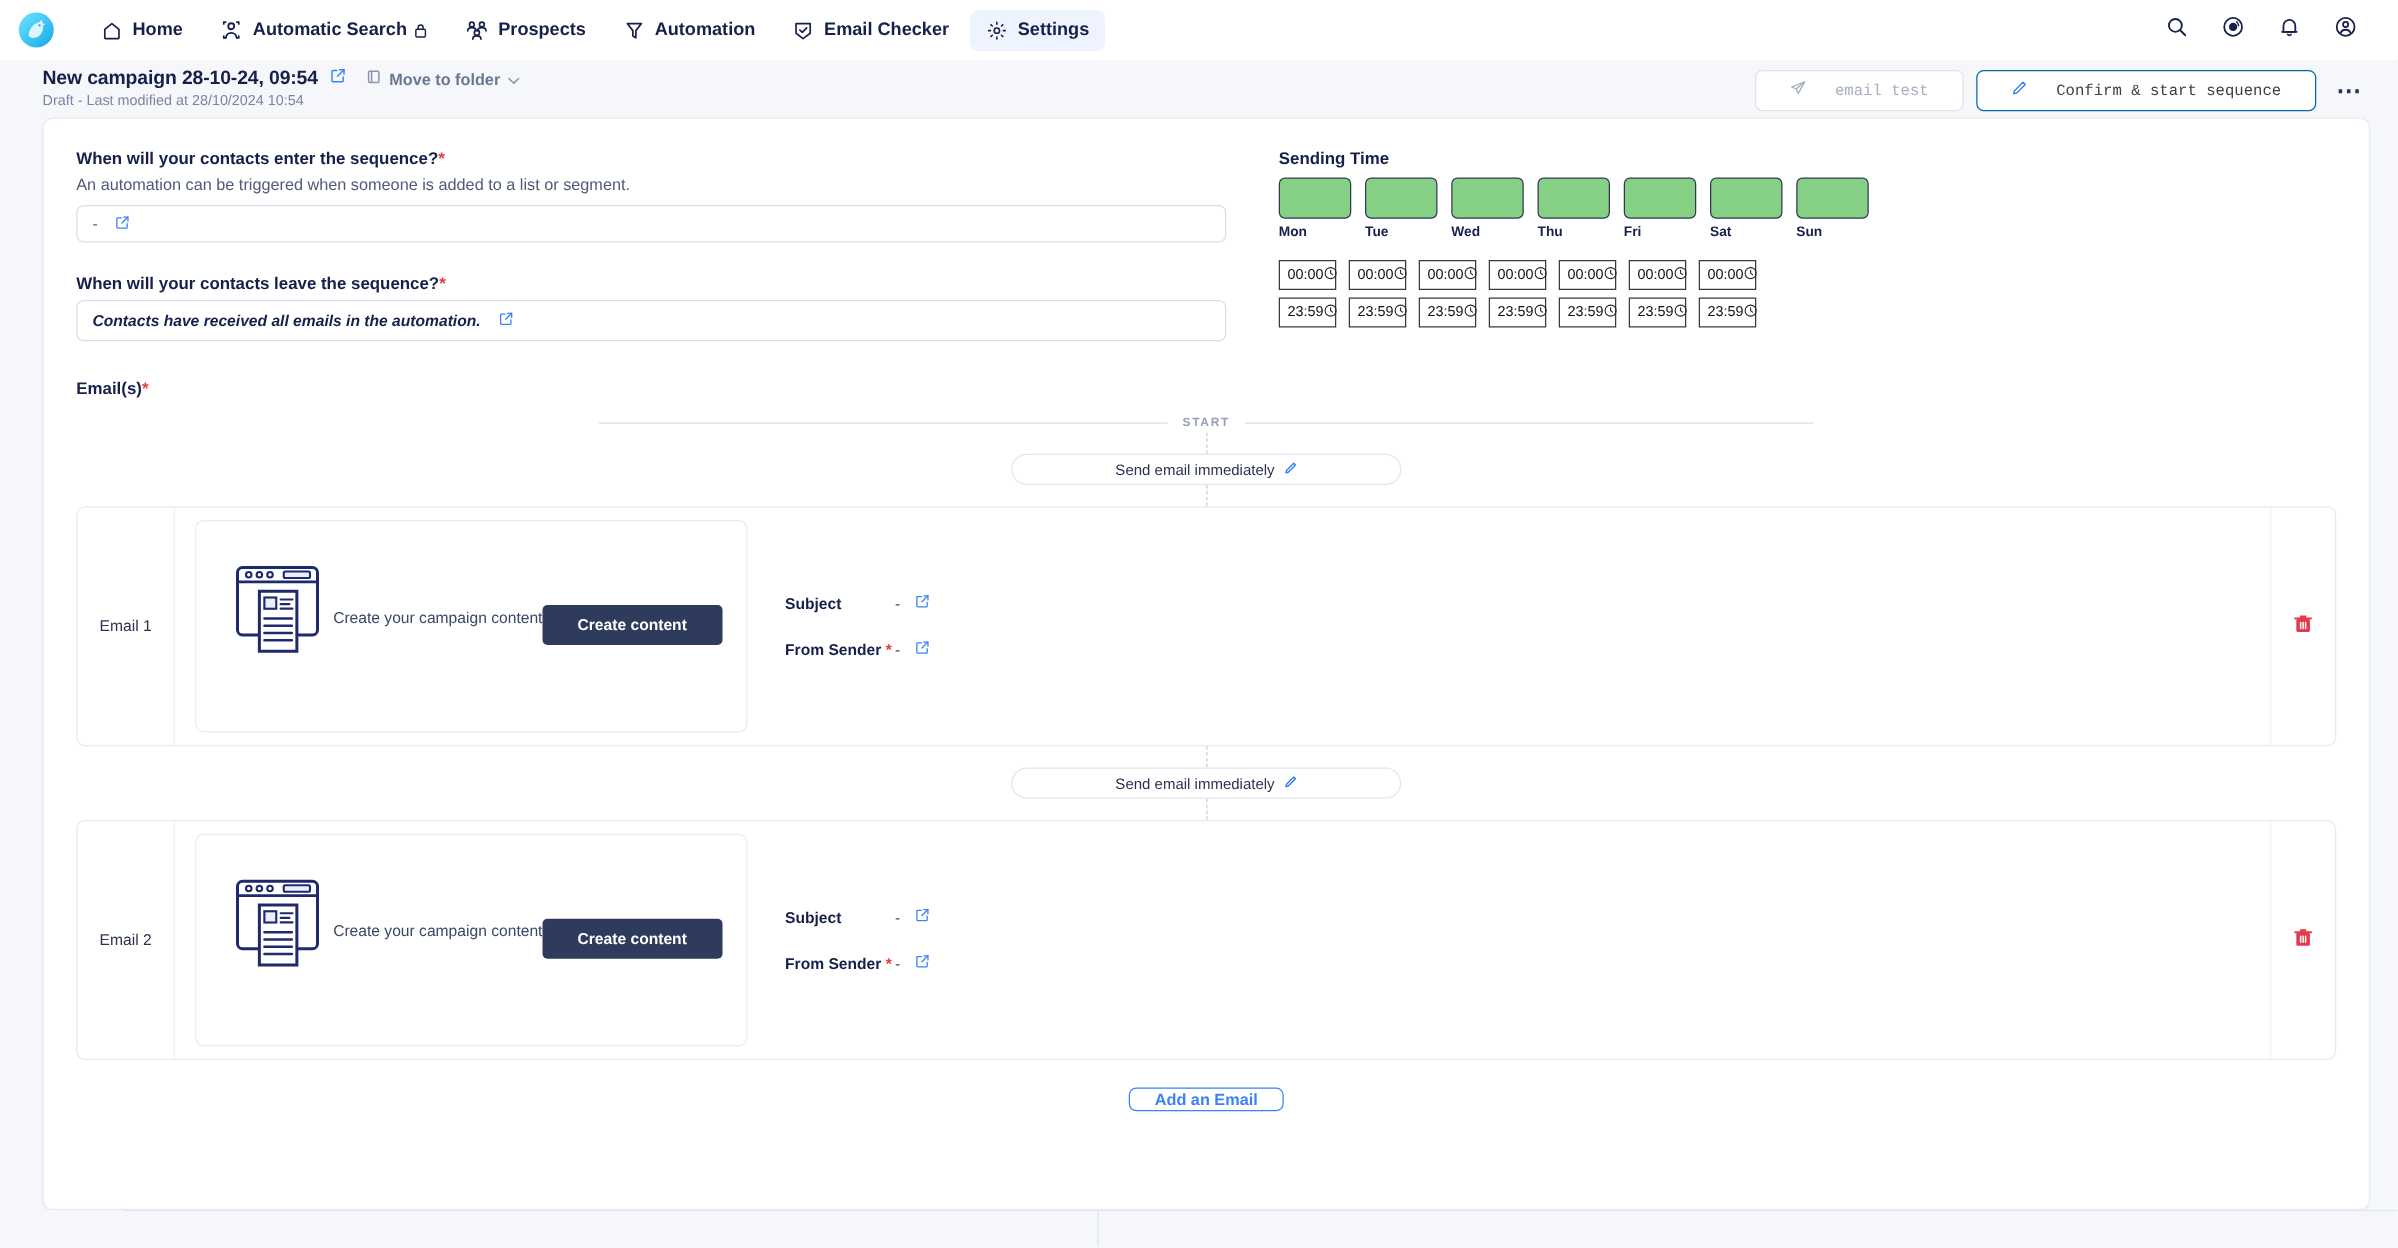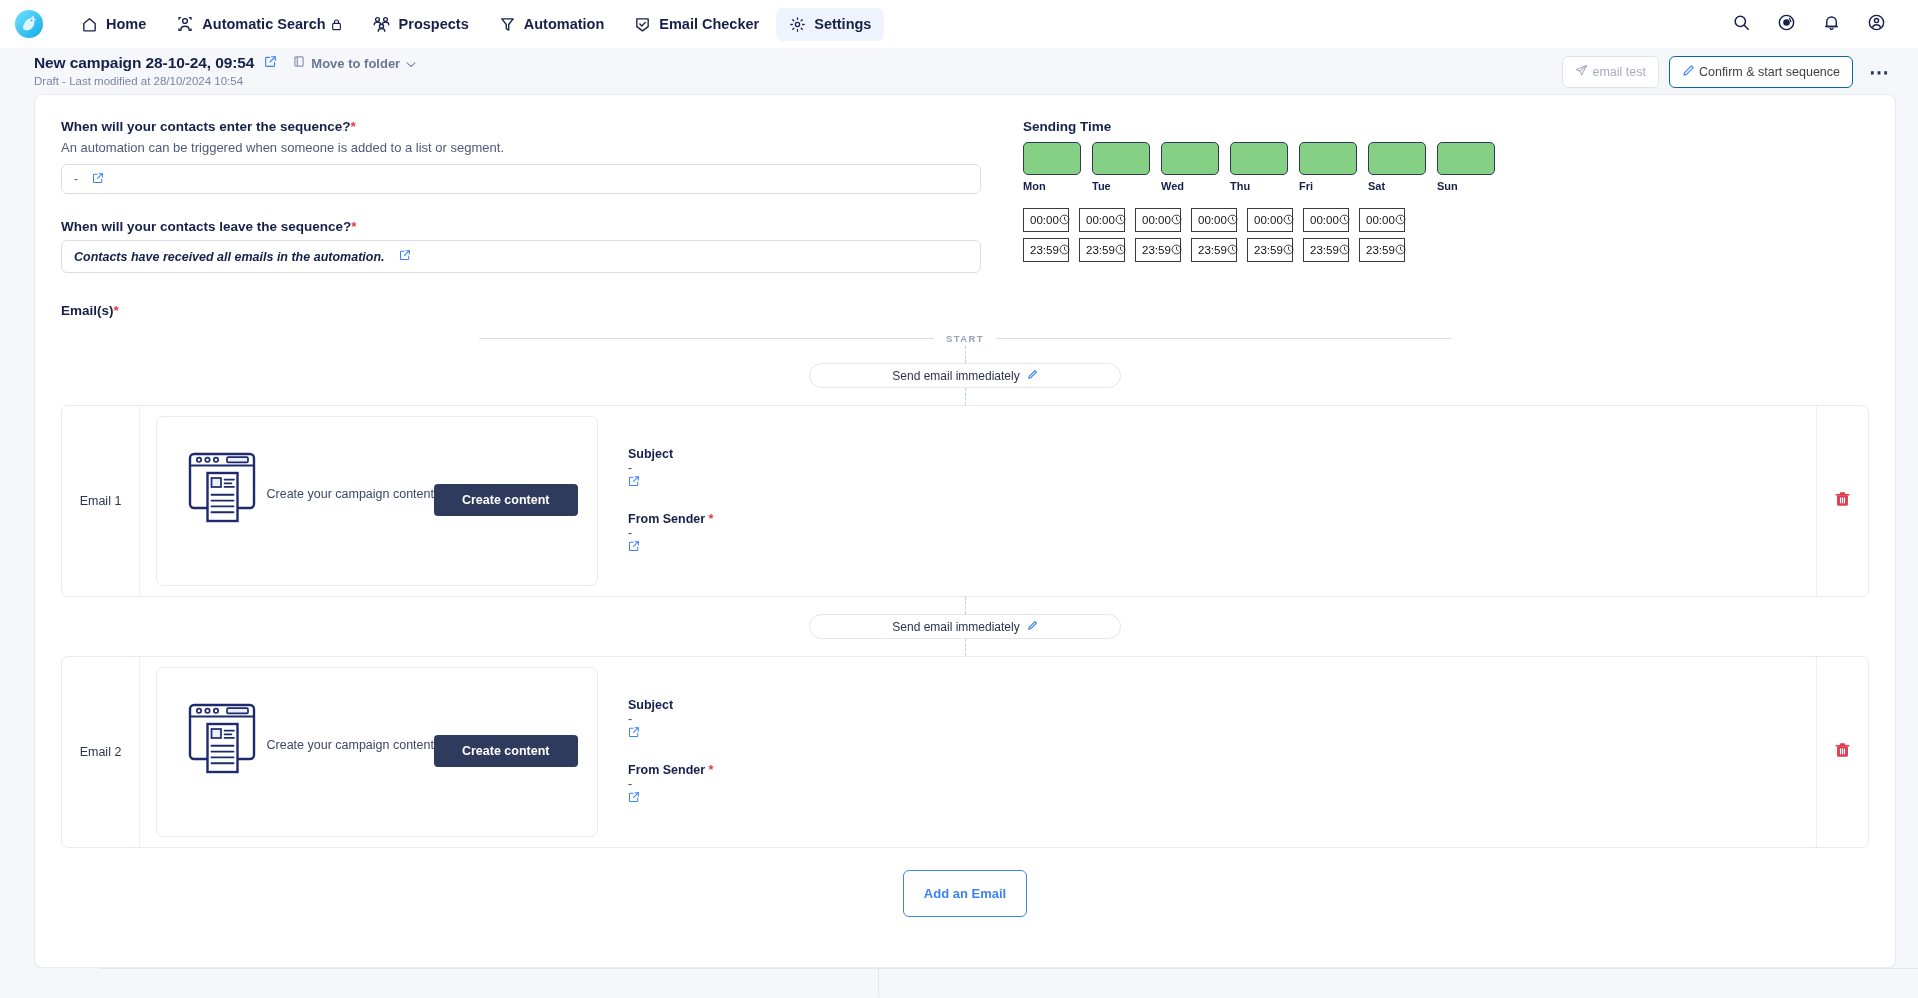--- a/index.html
+++ b/index.html
@@ -75,25 +75,25 @@
     cursor: pointer; margin-left: 6px;
   }
   .camp-sub { font-size: 11.5px; color: #7a86a1; }
 
   .camp-actions {
     margin-left: auto;
     display: flex; align-items: center; gap: 10px;
     padding-top: 2px;
   }
   .btn {
-    font-family: Liberation Sans, sans-serif;
+    font-family: Liberation Mono, monospace;
     font-size: 12.5px;
     border-radius: 6px;
-    padding: 7px 12px;
-    display: inline-flex; align-items: center; gap: 4px;
+    padding: 7px 27px;
+    display: inline-flex; align-items: center; gap: 23px;
     background: #fff;
     cursor: pointer;
     white-space: nowrap;
   }
   .btn-ghost-disabled { border: 1px solid #dfe3ec; color: #a7aec0; cursor: default; }
   .btn-outline-blue { border: 1px solid #0369a1; color: #404040; }
   .dots {
     font-size: 20px; color: #2b3350; letter-spacing: 1px;
     cursor: pointer; line-height: 10px; padding: 0 6px;
     font-weight: 700;
@@ -230,36 +230,36 @@
     font-size: 12.5px; font-weight: 700;
     padding: 9px 28px; cursor: pointer;
     font-family: "Liberation Sans", sans-serif;
   }
   .em-meta-col {
     flex: 1 1 auto;
     padding: 0 0 0 18px;
     display: flex; flex-direction: column; justify-content: center;
     gap: 22px;
   }
-  .meta-row { display: flex; align-items: flex-start; font-size: 12.5px; flex-direction: column; }
+  .meta-row { display: flex; align-items: flex-end; font-size: 12.5px; }
   .meta-key { font-weight: 700; width: 88px; color: #16204a; }
   .meta-dash { width: 16px; color: #3b4766; }
   .em-del-col {
     width: 52px; flex: 0 0 auto;
     display: flex; align-items: center; justify-content: center;
     border-left: 1px solid #eef0f6;
   }
   .trash { cursor: pointer; display: block; }
 
   .add-wrap { display: flex; justify-content: center; margin-top: 22px; }
   .btn-add {
     border: 1px solid #3b82f6; color: #3b82f6;
     background: #fff; border-radius: 6px;
     font-size: 13px; font-weight: 600;
-    padding: 15px 20px; cursor: pointer;
+    padding: 1px 20px; cursor: pointer;
     font-family: "Liberation Sans", sans-serif;
   }
 
   
   .bottom-strip {
     position: absolute; left: 0; right: 0; bottom: 0; height: 30px;
     background: #f5f7fb;
   }
   .bottom-divider {
     position: absolute; left: 98px; right: 0; top: 0; height: 1px;

